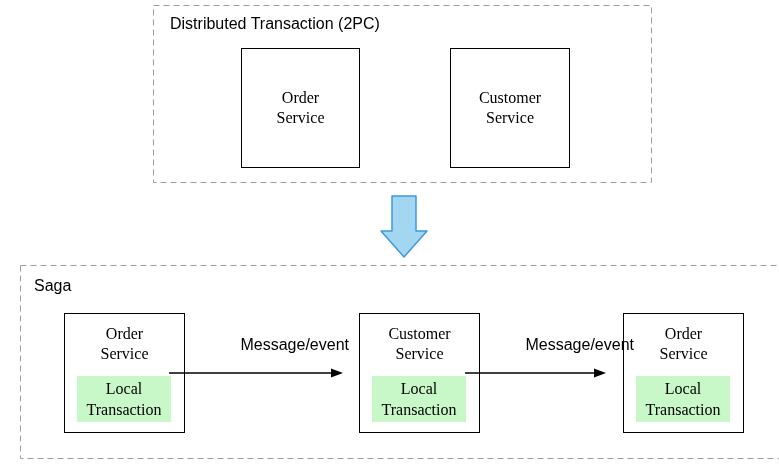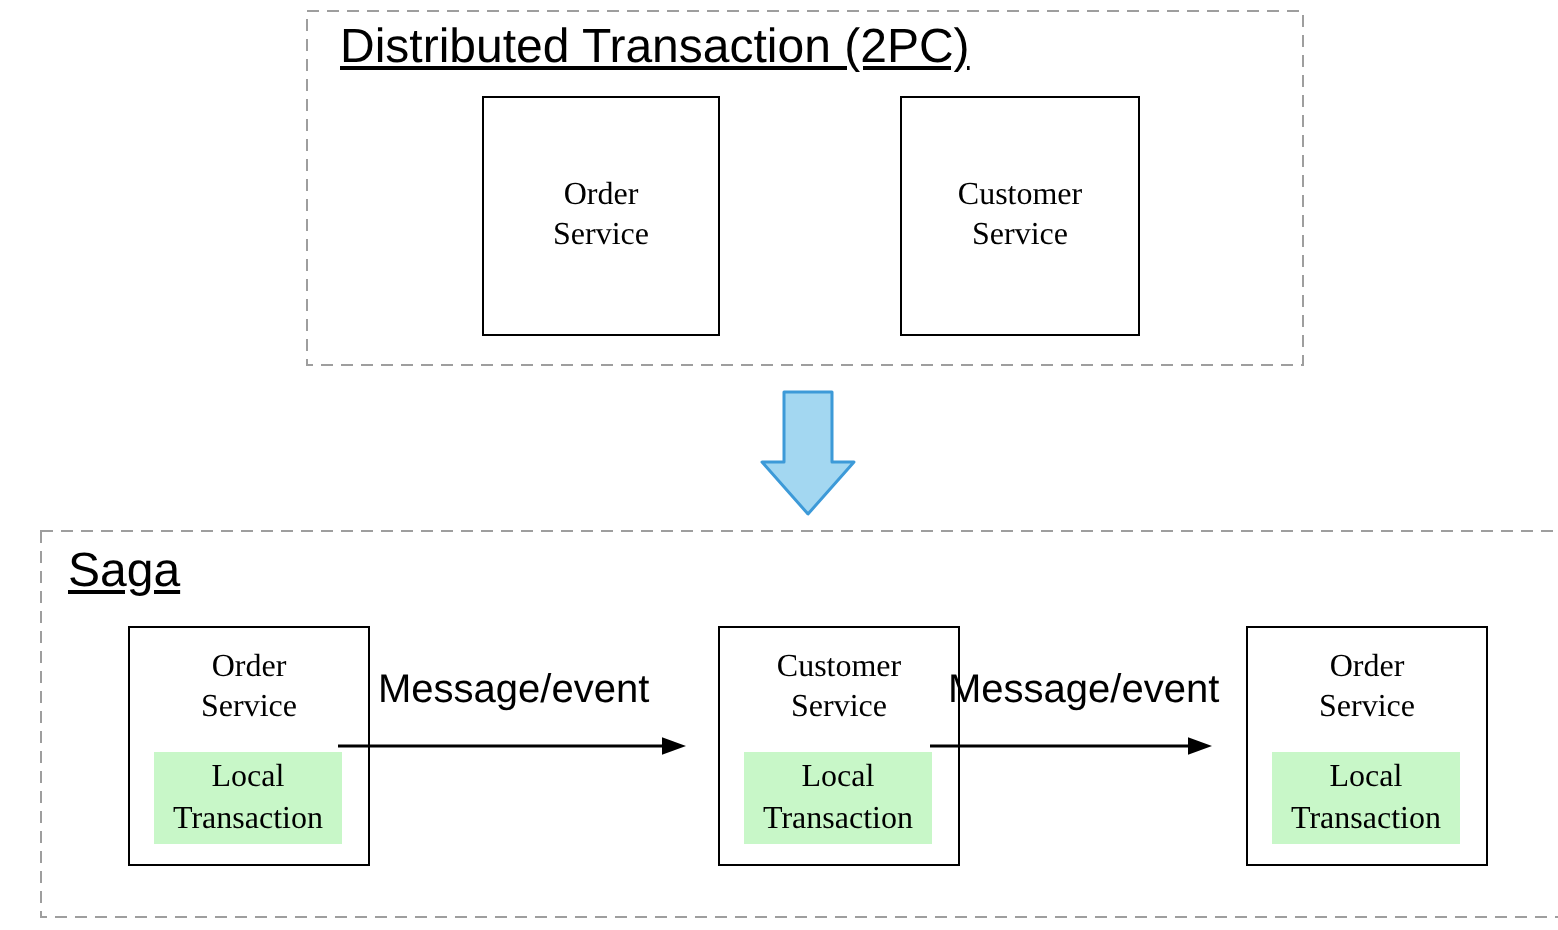--- a/index.html
+++ b/index.html
@@ -32,24 +32,23 @@
     pointer-events: none;
   }
   .dash-border rect {
     fill: none;
     stroke: var(--dashed-border);
     stroke-width: 1;
     stroke-dasharray: 6 4;
   }
   .panel-title {
     position: absolute;
-    font-size: 24px;
+    font-size: 16px;
     line-height: 24px;
     white-space: pre-line;
-    text-decoration: underline;
   }
   .two-pc { left: 153px; top: 5px; width: 499px; height: 178px; }
   .two-pc .panel-title { left: 17px; top: 7px; }
   .service-box {
     position: absolute;
     border: 1.5px solid var(--box-border);
     background: #ffffff;
     display: flex;
     align-items: center;
     justify-content: center;
@@ -100,22 +99,22 @@
     font-size: 16px;
     line-height: 21px;
   }
   .pos-step-0 { left: 44px; }
   .pos-step-1 { left: 339px; }
   .pos-step-2 { left: 603px; }
   .msg-label {
     position: absolute;
     top: 70px;
     width: 160px;
-    text-align: left;
-    font-size: 20px;
+    text-align: right;
+    font-size: 16px;
     line-height: 20px;
   }
   .pos-msg-0 { left: 169px; }
   .pos-msg-1 { left: 454px; }
 
   .connectors {
     position: absolute;
     inset: 0;
     width: 100%;
     height: 100%;

